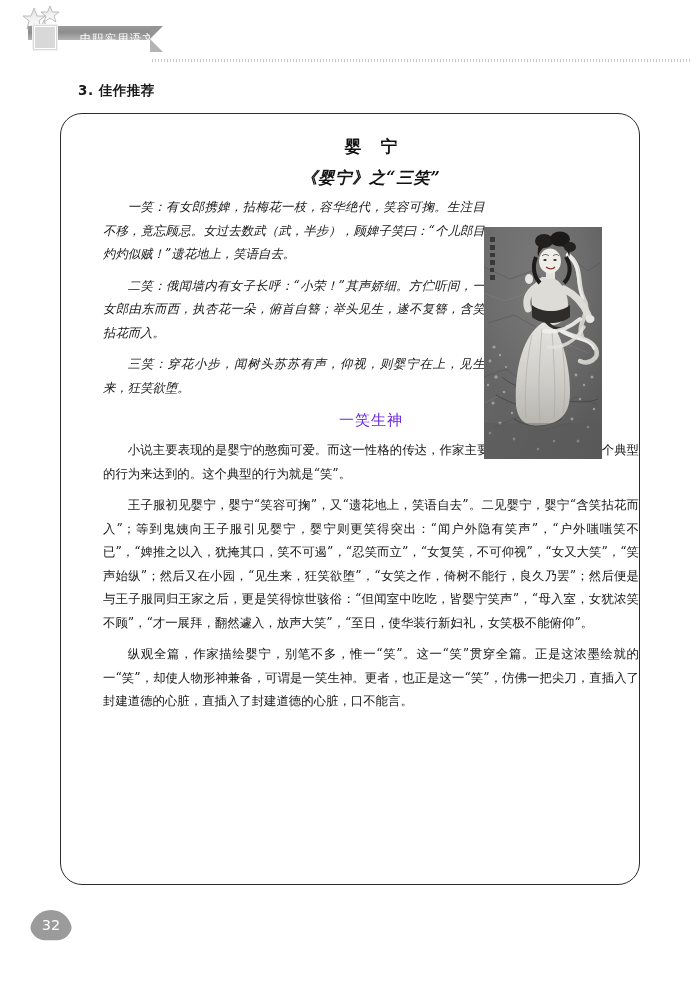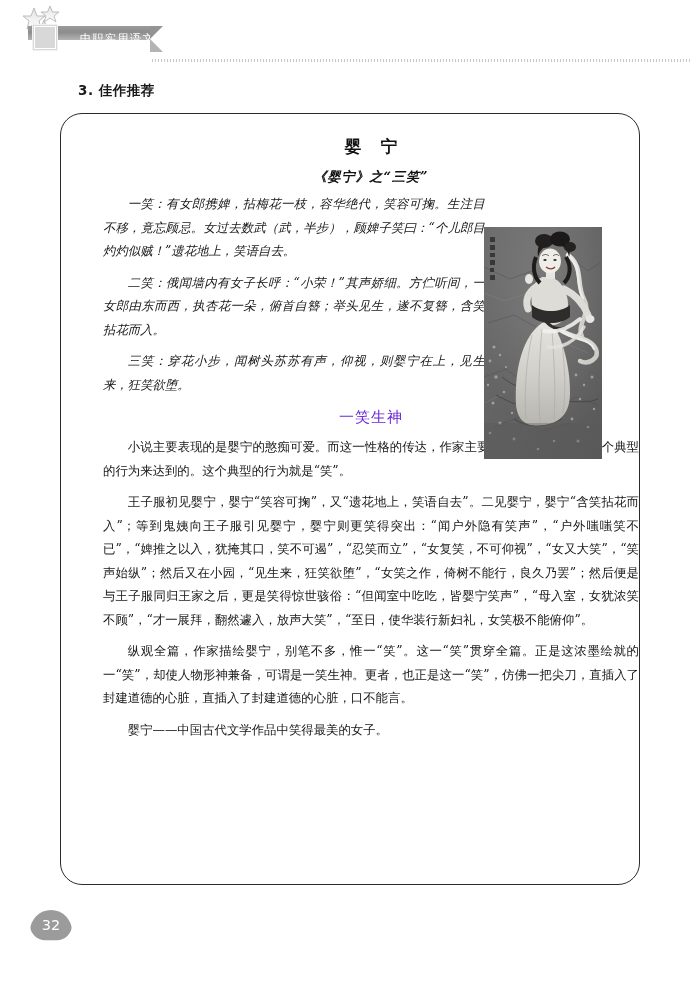--- a/index.html
+++ b/index.html
@@ -142,21 +142,21 @@
   
   .kai {
     font-family: "DejaVu Serif", "Liberation Serif", serif;
     font-style: italic;
     font-size: 12.3px;
     line-height: 23px;
   }
 
   .sub-title {
     text-align: center;
-    font-size: 13px;
+    font-size: 16px;
     font-weight: bold;
     font-style: italic;
     color: #111111;
     font-family: "DejaVu Serif", "Liberation Serif", serif;
     margin: 10px 0 6px 0;
     letter-spacing: 1px;
   }
 
   .sub-title-2 {
     text-align: center;
@@ -254,21 +254,20 @@
 
     <div class="sub-title-2">一笑生神</div>
 
 
     <p class="body-text">小说主要表现的是婴宁的憨痴可爱。而这一性格的传达，作家主要是通过描写人物的一个典型的行为来达到的。这个典型的行为就是“笑”。</p>
 
     <p class="body-text">王子服初见婴宁，婴宁“笑容可掬”，又“遗花地上，笑语自去”。二见婴宁，婴宁“含笑拈花而入”；等到鬼姨向王子服引见婴宁，婴宁则更笑得突出：“闻户外隐有笑声”，“户外嗤嗤笑不已”，“婢推之以入，犹掩其口，笑不可遏”，“忍笑而立”，“女复笑，不可仰视”，“女又大笑”，“笑声始纵”；然后又在小园，“见生来，狂笑欲堕”，“女笑之作，倚树不能行，良久乃罢”；然后便是与王子服同归王家之后，更是笑得惊世骇俗：“但闻室中吃吃，皆婴宁笑声”，“母入室，女犹浓笑不顾”，“才一展拜，翻然遽入，放声大笑”，“至日，使华装行新妇礼，女笑极不能俯仰”。</p>
 
     <p class="body-text">纵观全篇，作家描绘婴宁，别笔不多，惟一“笑”。这一“笑”贯穿全篇。正是这浓墨绘就的一“笑”，却使人物形神兼备，可谓是一笑生神。更者，也正是这一“笑”，仿佛一把尖刀，直插入了封建道德的心脏，直插入了封建道德的心脏，口不能言。</p>
 
-    <p class="body-text">婴宁——中国古代文学作品中笑得最美的女子。</p>
 
   </div>
 </div>
 
 <div class="illustration">
   <svg class="illu-svg" width="118" height="232" viewBox="0 0 118 232">
     <defs>
       <linearGradient id="bgst" x1="0" y1="0" x2="1" y2="1">
         <stop offset="0%" stop-color="#7e7e7e"></stop>
         <stop offset="45%" stop-color="#6b6b6b"></stop>

